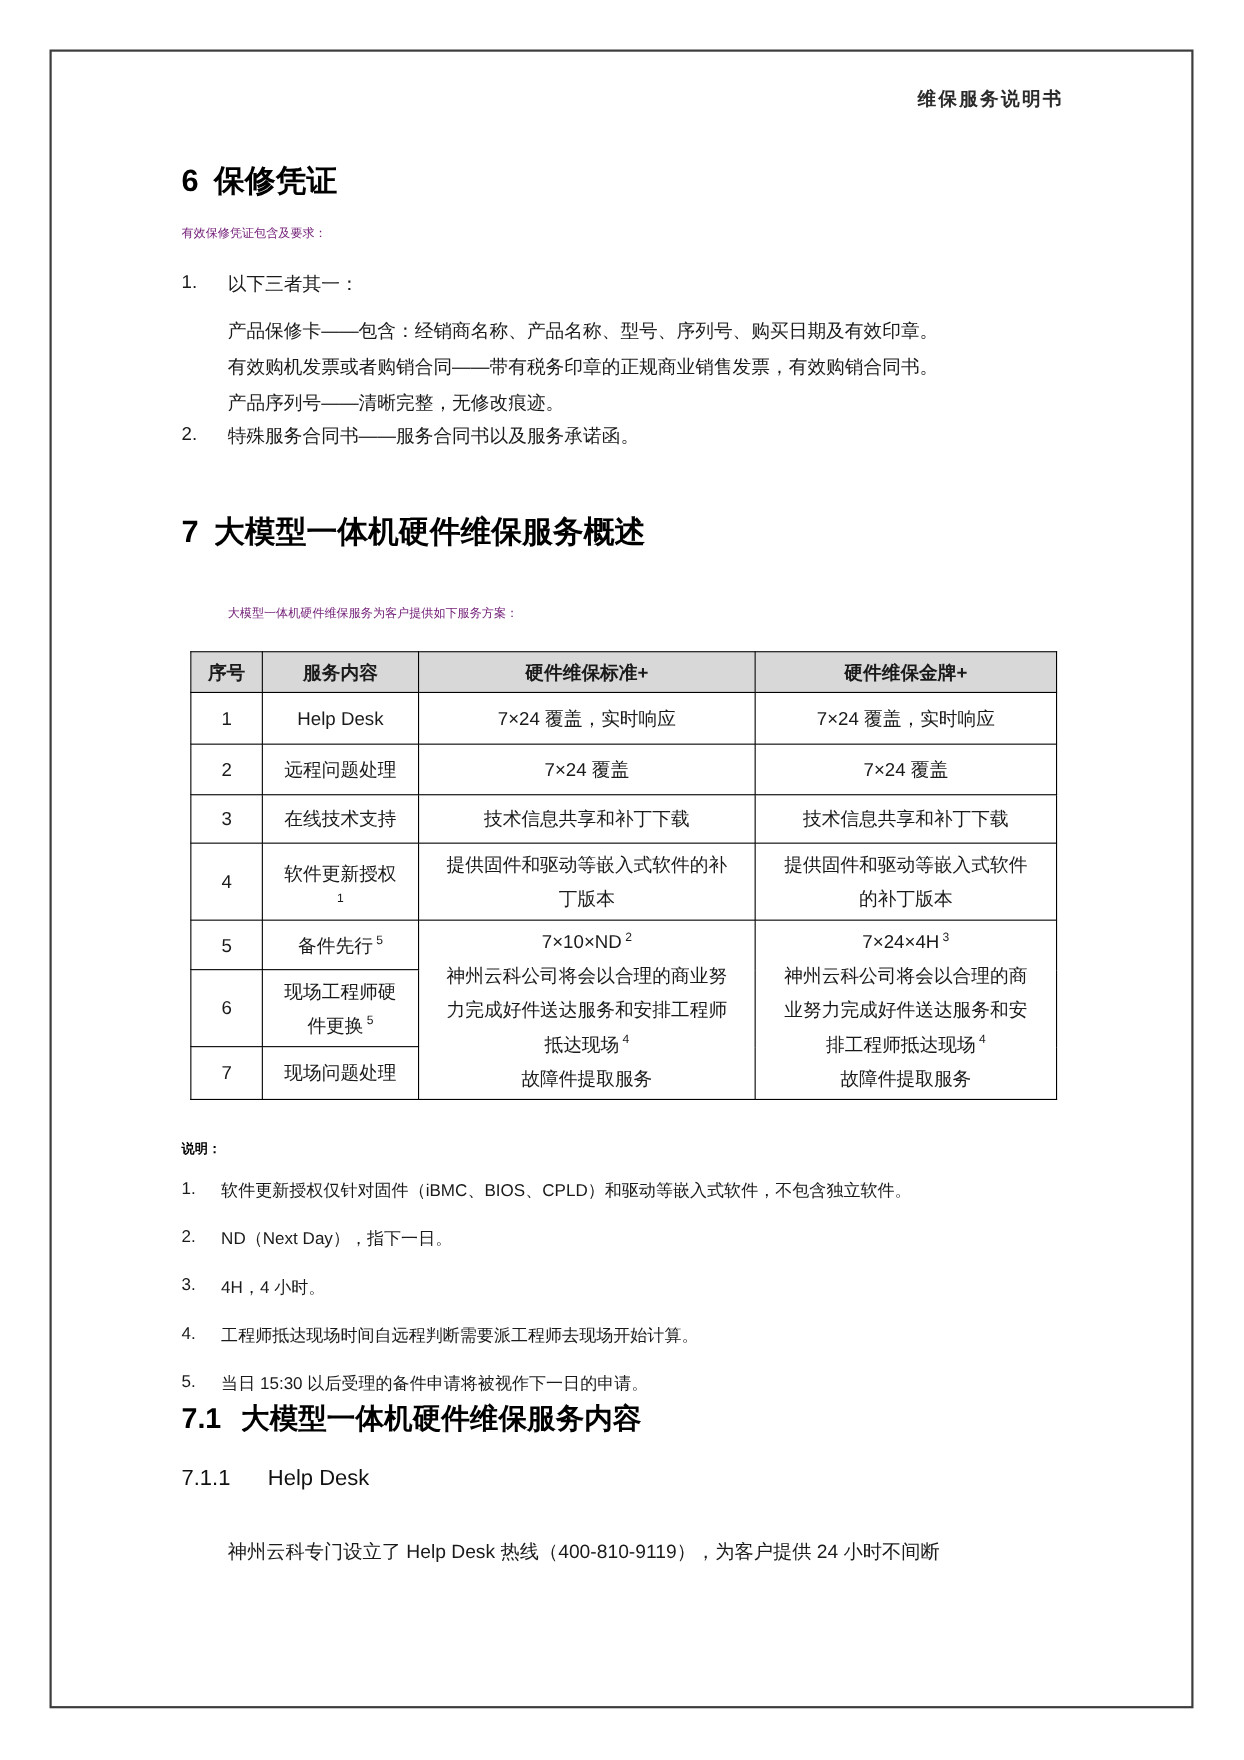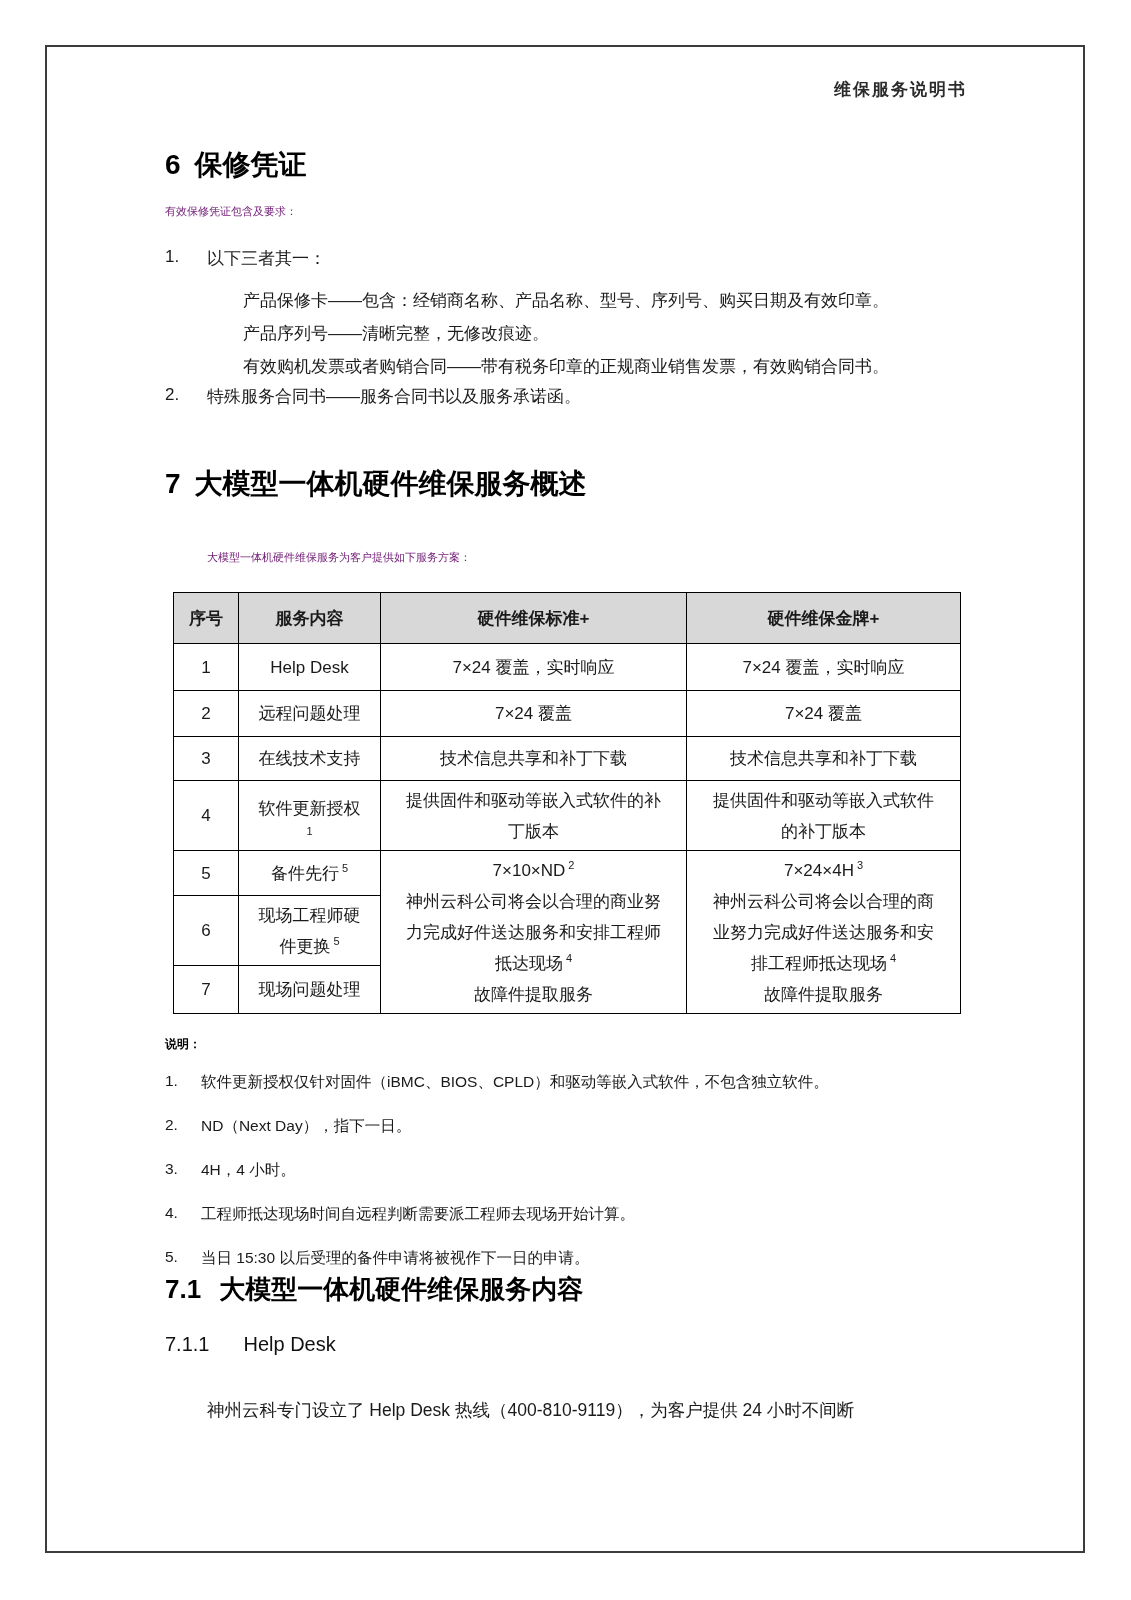--- a/index.html
+++ b/index.html
@@ -15,26 +15,26 @@
   .h-big { font-size:28px; font-weight:700; color:#000; }
   .h-big .num { margin-right:14px; }
   .h-mid { font-size:26px; font-weight:700; color:#000; }
   .h-mid .num { margin-right:18px; }
   .h-sub { font-size:20px; font-weight:400; color:#111; }
   .h-sub .num { margin-right:34px; }
 
   .body-text { font-size:11px; color:#701a75; }
   .list-item { display:flex; font-size:17px; }
   .list-item .li-num { width:42px; flex:0 0 42px; }
-  .sub-lines { font-size:17px; line-height:33px; width:760px;margin-left:36px; }
+  .sub-lines { font-size:17px; line-height:33px; width:760px; }
 
   table.svc { border-collapse:collapse; table-layout:fixed; width:787px; }
   table.svc th, table.svc td { border:1.5px solid #000; text-align:center; vertical-align:middle;
                                font-size:17px; line-height:31px; overflow:hidden; }
-  table.svc th { background:#d8d8d8; font-weight:700; height:51px; }
+  table.svc th { background:#d8d8d8; font-weight:700; height:37px; }
   table.svc td.c-std, table.svc td.c-gold { padding:2px 24px; }
   table.svc td.c-service { padding:0 12px; }
   tr.r1 td{height:47px;} tr.r2 td{height:46px;} tr.r3 td{height:44px;} tr.r4 td{height:70px;}
   tr.r5 td{height:45px;} tr.r6 td{height:70px;} tr.r7 td{height:48px;}
   sup { font-size:11px; vertical-align:super; line-height:0; margin-left:3px; }
   .sup-line { display:block; font-size:11px; line-height:14px; }
   .mc div { line-height:31px; }
 
   .notes-label { font-size:12px; font-weight:700; color:#000; }
   .note-row { display:flex; font-size:15.5px; margin-bottom:23px; }
@@ -59,22 +59,22 @@
 
   <div class="abs body-text" style="top:204px; left:165px;">有效保修凭证包含及要求：</div>
 
   <div class="abs list-item" style="top:247px; left:165px;">
     <span class="li-num">1.</span>
     <span>以下三者其一：</span>
   </div>
 
   <div class="abs sub-lines" style="top:284px; left:207px;">
     <div>产品保修卡——包含：经销商名称、产品名称、型号、序列号、购买日期及有效印章。</div>
+    <div>有效购机发票或者购销合同——带有税务印章的正规商业销售发票，有效购销合同书。</div>
     <div>产品序列号——清晰完整，无修改痕迹。</div>
-    <div>有效购机发票或者购销合同——带有税务印章的正规商业销售发票，有效购销合同书。</div>
   </div>
 
   <div class="abs list-item" style="top:385px; left:165px;">
     <span class="li-num">2.</span>
     <span>特殊服务合同书——服务合同书以及服务承诺函。</span>
   </div>
 
   <div class="abs h-big" style="top:465px; left:165px;">
     <span class="num">7</span><span>大模型一体机硬件维保服务概述</span>
   </div>

